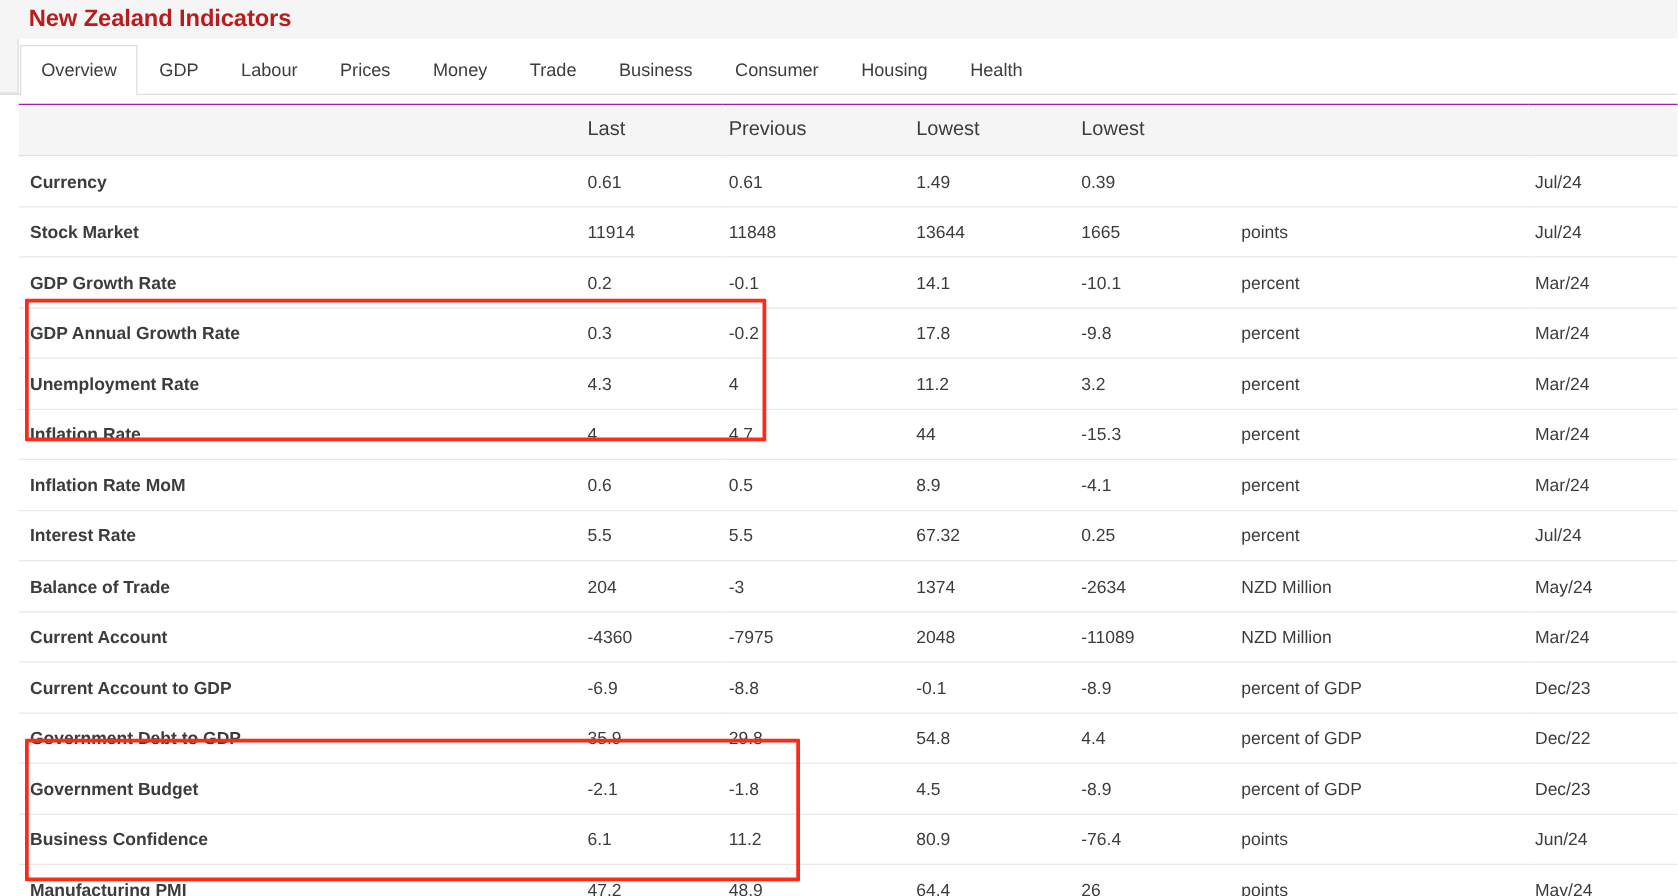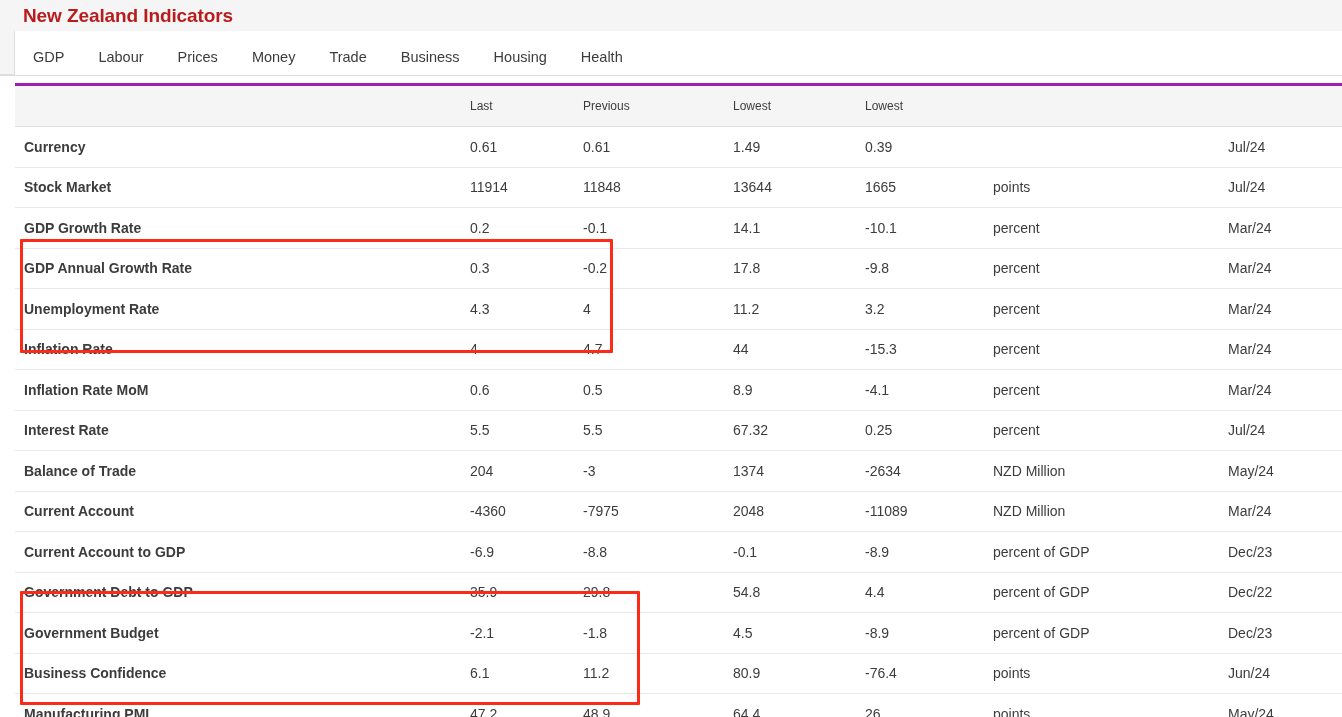--- a/index.html
+++ b/index.html
@@ -100,25 +100,25 @@
   table.ind {
     border-collapse: collapse;
     width: 1297px;
     table-layout: fixed;
     font-size: 14px;
   }
   table.ind thead th {
     background: #f5f5f5;
     font-weight: normal;
     color: #3c3c3c;
-    font-size: 12px;
+    font-size: 16px;
     text-align: left;
     height: 40px;
     padding: 0;
-    border-top: 3px solid #a21caf;
+    border-top: 1px solid #a21caf;
     border-bottom: 1px solid #e0e0e0;
     vertical-align: middle;
   }
   table.ind tbody td {
     height: 39.5px;
     padding: 0;
     border-bottom: 1px solid #e8e8e8;
     vertical-align: middle;
     color: #3c3c3c;
     font-size: 14px;
@@ -150,26 +150,28 @@
 </style>
 </head>
 <body>
 
 <div id="page-header">
   <div id="page-title">New Zealand Indicators</div>
 </div>
 
 <div id="tabstrip">
   <div id="tabs">
+      <div class="tab active">Overview</div>
       <div class="tab">GDP</div>
       <div class="tab">Labour</div>
       <div class="tab">Prices</div>
       <div class="tab">Money</div>
       <div class="tab">Trade</div>
       <div class="tab">Business</div>
+      <div class="tab">Consumer</div>
       <div class="tab">Housing</div>
       <div class="tab">Health</div>
     </div>
 </div>
 
 <div id="table-wrap">
   <table class="ind">
     <thead>
       <tr>
         <th class="name"></th>

